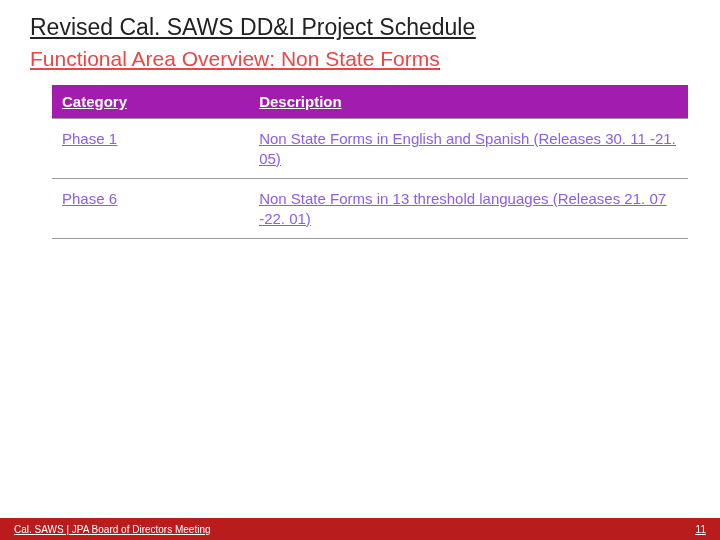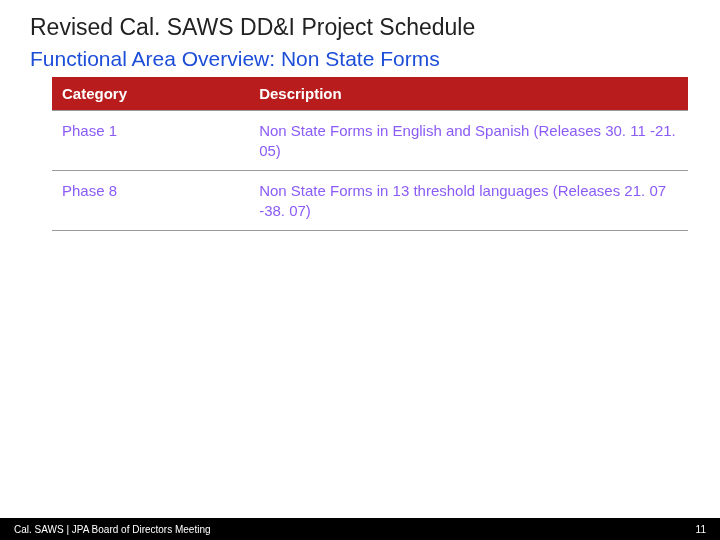--- a/index.html
+++ b/index.html
@@ -1,15 +1,15 @@
 <!DOCTYPE html>
 <html><head>
   <meta charset="utf-8">
   <style>
-    * { margin: 0; padding: 0; box-sizing: border-box; }
+    * { margin: 0; padding: 0; box-sizing: border-box; text-decoration: underline; }
     body {
       width: 720px;
       height: 540px;
       font-family: Arial, Helvetica, sans-serif;
       background: #fff;
       position: relative;
     }
     .slide {
       width: 100%;
       height: 100%;
@@ -17,34 +17,34 @@
       position: relative;
     }
     .title {
       font-size: 23px;
       color: #222;
       font-weight: 400;
       margin-bottom: 6px;
     }
     .subtitle {
       font-size: 21px;
-      color: #1d4ed8;
+      color: #ef4444;
       font-weight: 400;
-      margin-bottom: 6px;
+      margin-bottom: 14px;
     }
     .table-wrap {
       padding-left: 22px;
       padding-right: 2px;
     }
     table {
       width: 100%;
       border-collapse: collapse;
     }
     thead tr {
-      background: #b91c1c;
+      background: #a21caf;
     }
     thead th {
       color: #fff;
       font-weight: 700;
       text-align: left;
       font-size: 15px;
       padding: 8px 10px;
     }
     tbody td {
       font-size: 15px;
@@ -58,21 +58,21 @@
       border-top: 1px solid #9a9a9a;
     }
     .col-cat { width: 31%; }
     .col-desc { width: 69%; }
     .footer {
       position: absolute;
       bottom: 0;
       left: 0;
       right: 0;
       height: 22px;
-      background: #000000;
+      background: #b91c1c;
       display: flex;
       align-items: center;
       justify-content: space-between;
       padding: 0 14px;
       color: #fff;
       font-size: 10px;
     }
     .footer-left { }
     .footer-right { }
   </style>
@@ -90,22 +90,22 @@
           <th class="col-cat">Category</th>
           <th class="col-desc">Description</th>
         </tr>
       </thead>
       <tbody>
         <tr>
           <td>Phase 1</td>
           <td>Non State Forms in English and Spanish (Releases 30. 11 -21. 05)</td>
         </tr>
         <tr>
-          <td>Phase 8</td>
-          <td>Non State Forms in 13 threshold languages (Releases 21. 07 -38. 07)</td>
+          <td>Phase 6</td>
+          <td>Non State Forms in 13 threshold languages (Releases 21. 07 -22. 01)</td>
         </tr>
       </tbody>
     </table>
   </div>
 
   <div class="footer">
     <span class="footer-left">Cal. SAWS | JPA Board of Directors Meeting</span>
     <span class="footer-right">11</span>
   </div>
 </div>

